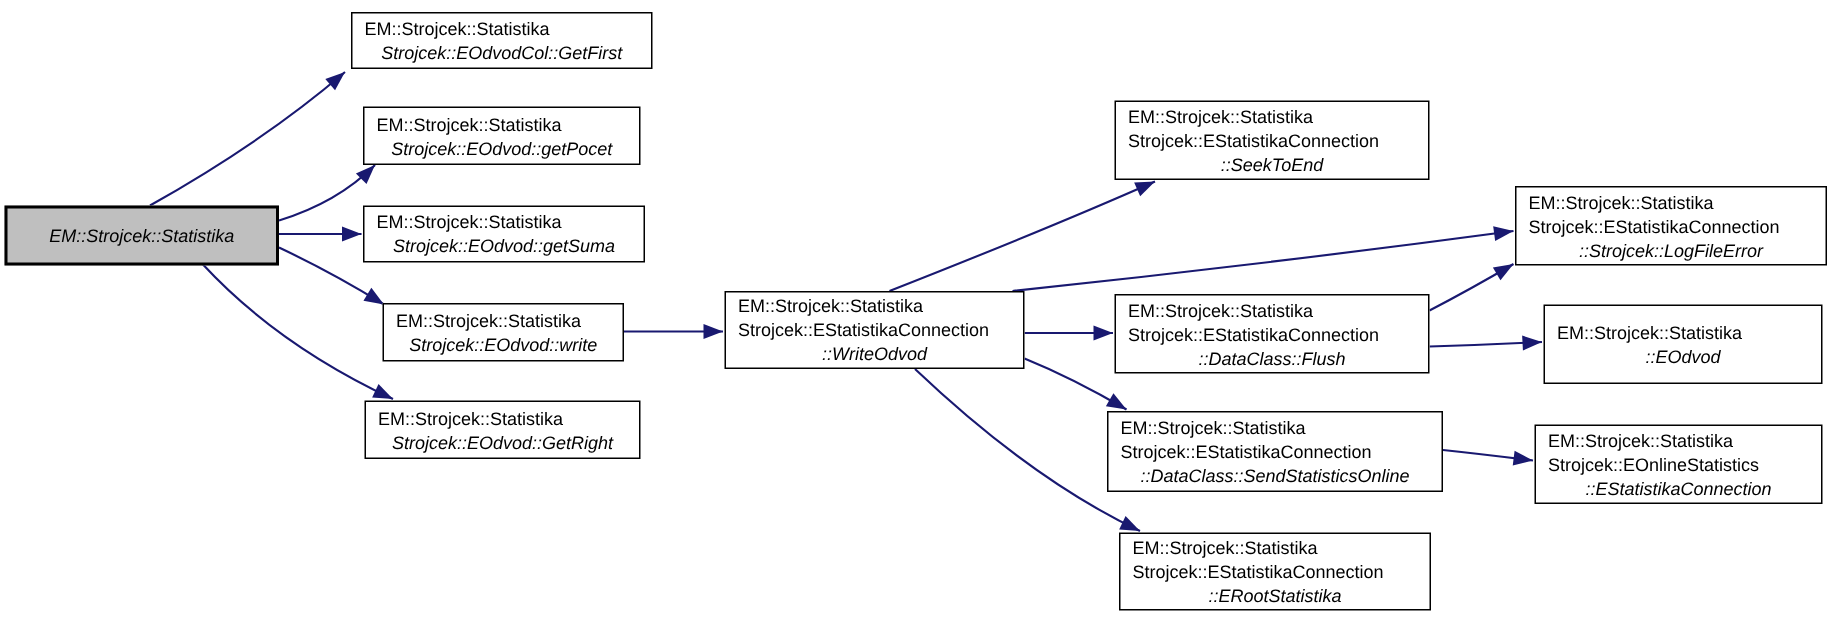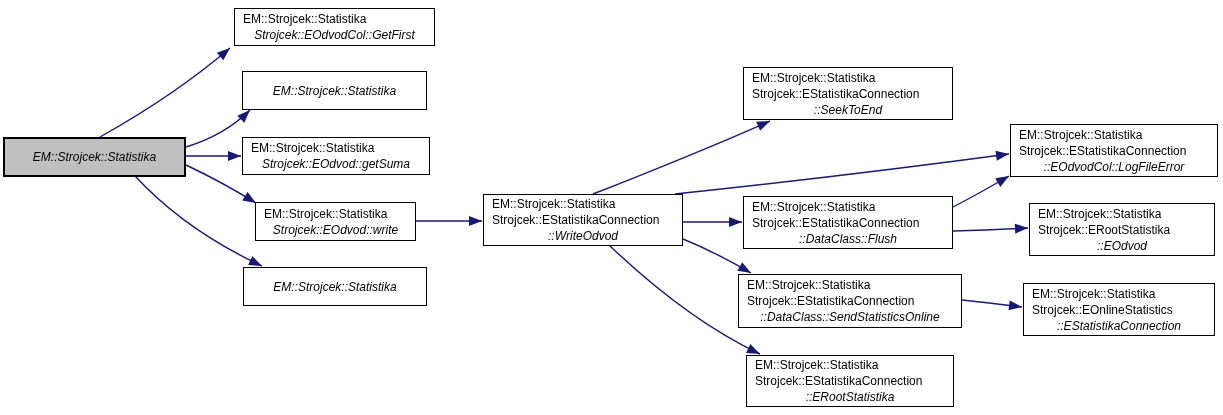--- a/index.html
+++ b/index.html
@@ -83,31 +83,33 @@
     </svg>
 <div class="node highlighted" style="left: 3px; top: 137px; width: 183px; height: 39px; background: rgb(191, 191, 191); border-color: rgb(0, 0, 0);">
       <span class="line">EM::Strojcek::Statistika</span>
     </div>
     <div class="node" style="left: 234px; top: 8px; width: 201px; height: 38px; background: rgb(255, 255, 255); border-color: rgb(0, 0, 0);">
       <span class="line">EM::Strojcek::Statistika</span>
       <span class="line">Strojcek::EOdvodCol::GetFirst</span>
     </div>
     <div class="node" style="left: 242px; top: 71px; width: 185px; height: 39px; background: rgb(255, 255, 255); border-color: rgb(0, 0, 0);">
       <span class="line">EM::Strojcek::Statistika</span>
+      <span class="line">Strojcek::EOdvod::getPocet</span>
     </div>
     <div class="node" style="left: 242px; top: 137px; width: 188px; height: 38px; background: rgb(255, 255, 255); border-color: rgb(0, 0, 0);">
       <span class="line">EM::Strojcek::Statistika</span>
       <span class="line">Strojcek::EOdvod::getSuma</span>
     </div>
     <div class="node" style="left: 255px; top: 202px; width: 161px; height: 39px; background: rgb(255, 255, 255); border-color: rgb(0, 0, 0);">
       <span class="line">EM::Strojcek::Statistika</span>
       <span class="line">Strojcek::EOdvod::write</span>
     </div>
     <div class="node" style="left: 243px; top: 267px; width: 184px; height: 39px; background: rgb(255, 255, 255); border-color: rgb(0, 0, 0);">
       <span class="line">EM::Strojcek::Statistika</span>
+      <span class="line">Strojcek::EOdvod::GetRight</span>
     </div>
     <div class="node" style="left: 483px; top: 194px; width: 200px; height: 52px; background: rgb(255, 255, 255); border-color: rgb(0, 0, 0);">
       <span class="line">EM::Strojcek::Statistika</span>
       <span class="line">Strojcek::EStatistikaConnection</span>
       <span class="line">::WriteOdvod</span>
     </div>
     <div class="node" style="left: 743px; top: 67px; width: 210px; height: 53px; background: rgb(255, 255, 255); border-color: rgb(0, 0, 0);">
       <span class="line">EM::Strojcek::Statistika</span>
       <span class="line">Strojcek::EStatistikaConnection</span>
       <span class="line">::SeekToEnd</span>
@@ -123,25 +125,24 @@
       <span class="line">::DataClass::SendStatisticsOnline</span>
     </div>
     <div class="node" style="left: 746px; top: 355px; width: 208px; height: 52px; background: rgb(255, 255, 255); border-color: rgb(0, 0, 0);">
       <span class="line">EM::Strojcek::Statistika</span>
       <span class="line">Strojcek::EStatistikaConnection</span>
       <span class="line">::ERootStatistika</span>
     </div>
     <div class="node" style="left: 1010px; top: 124px; width: 208px; height: 53px; background: rgb(255, 255, 255); border-color: rgb(0, 0, 0);">
       <span class="line">EM::Strojcek::Statistika</span>
       <span class="line">Strojcek::EStatistikaConnection</span>
-      <span class="line">::EOdvodCol::LogFileError</span>
+      <span class="line">::Strojcek::LogFileError</span>
     </div>
     <div class="node" style="left: 1029px; top: 203px; width: 186px; height: 53px; background: rgb(255, 255, 255); border-color: rgb(0, 0, 0);">
       <span class="line">EM::Strojcek::Statistika</span>
-      <span class="line">Strojcek::ERootStatistika</span>
       <span class="line">::EOdvod</span>
     </div>
     <div class="node" style="left: 1023px; top: 283px; width: 192px; height: 53px; background: rgb(255, 255, 255); border-color: rgb(0, 0, 0);">
       <span class="line">EM::Strojcek::Statistika</span>
       <span class="line">Strojcek::EOnlineStatistics</span>
       <span class="line">::EStatistikaConnection</span>
     </div>
   </div>
 
 </body></html>

